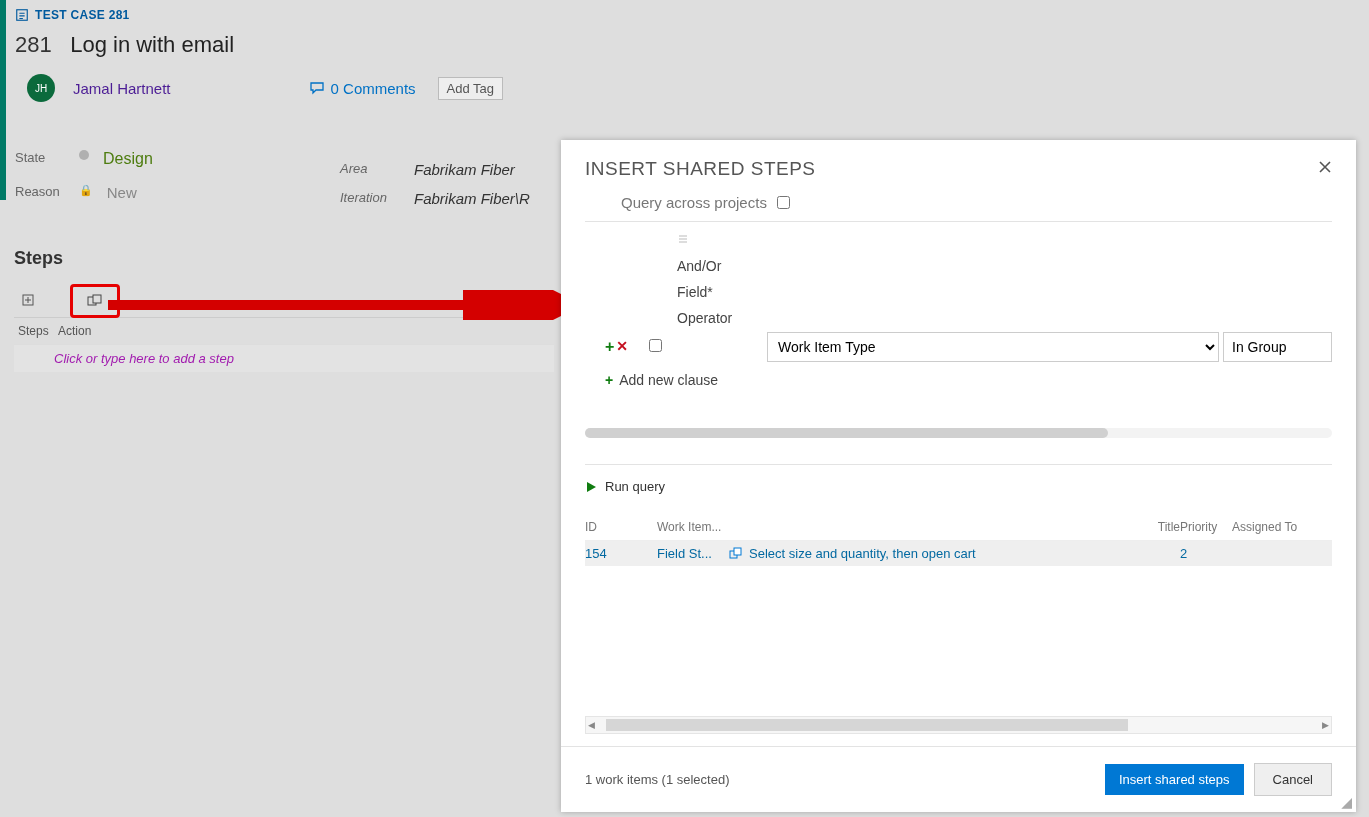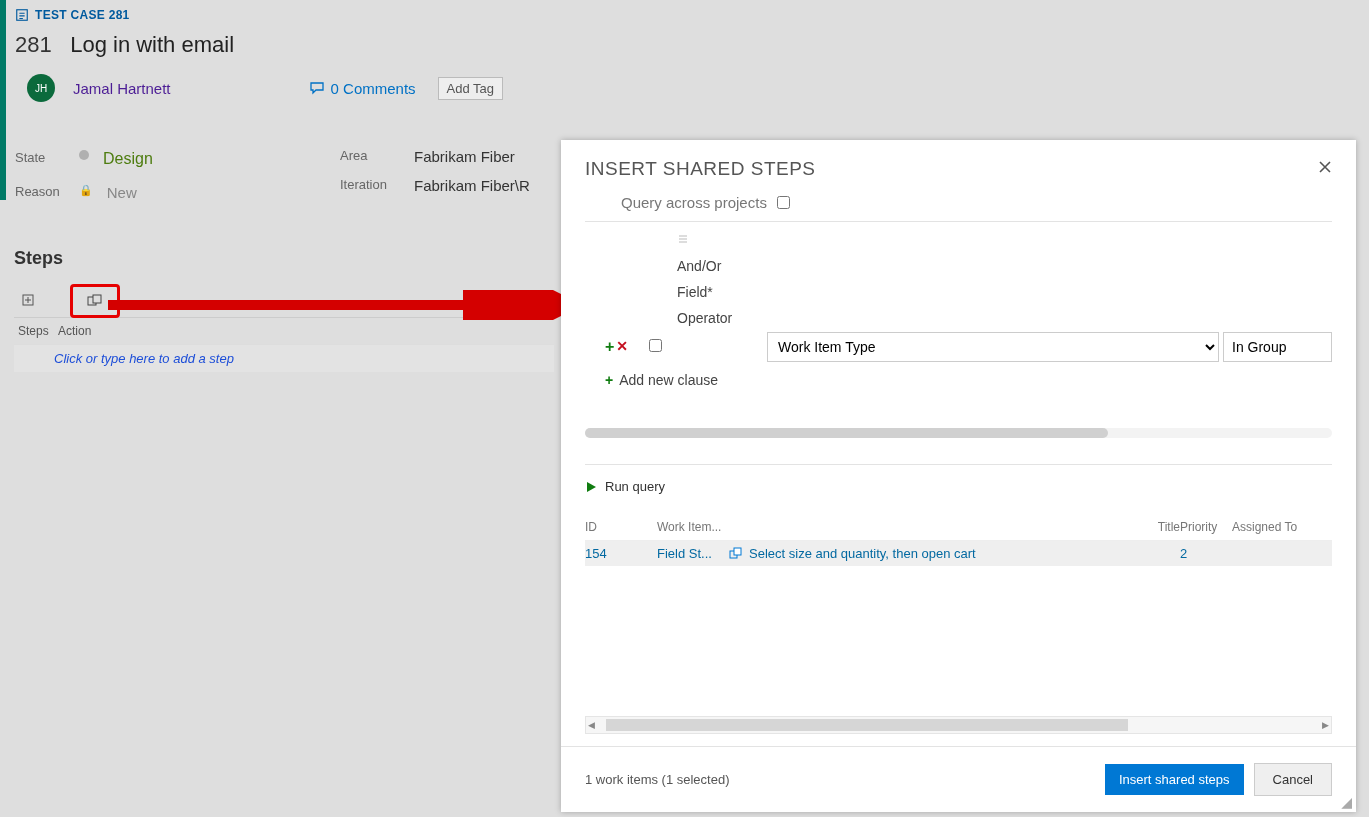--- a/index.html
+++ b/index.html
@@ -23,33 +23,33 @@
   .comments { margin-left: 120px; color:#0071c5; display:flex; align-items:center; gap:6px; font-size:15px; }
   .add-tag { border:1px solid #bbb; background:#eee; padding:3px 8px; font-size:13px; color:#555; margin-left:4px; }
 
   .fields-row { position:absolute; left:15px; top:150px; display:flex; gap:60px; width:540px; }
   .field { display:flex; gap:14px; font-size:14px; }
   .field-label { color:#666; font-size:13px; width:50px; }
   .state-dot { width:10px; height:10px; border-radius:50%; background:#b0b0b0; display:inline-block; }
   .state-val { font-size:16px; color:#4d7c0f; }
   .reason-val { color:#888; font-size:15px; }
 
-  .fields-row2 { position:absolute; left:340px; top:148px; }
+  .fields-row2 { position:absolute; left:340px; top:161px;font-style:italic; }
   .fields-row2 .field { margin-bottom:12px; }
   .area-val, .iter-val { font-size:15px; color:#333; }
 
   .steps-section { position:absolute; left:14px; top:248px; width:540px; }
   .steps-title { font-size:18px; color:#333; font-weight:600; }
   .steps-toolbar { margin-top:14px; border-bottom:1px solid #ccc; padding:6px 4px 6px 4px; display:flex; gap:10px; align-items:center; }
   .tb-btn { width:22px; height:22px; display:flex; align-items:center; justify-content:center; color:#555; }
   .highlight-box { border:3px solid #e60000; border-radius:4px; padding:3px 6px; position:absolute; left:56px; top:36px; width:50px; height:34px; display:flex; align-items:center; justify-content:center; }
   .steps-grid-header { display:flex; font-size:12px; color:#555; padding:6px 4px; border-bottom:1px solid #ddd; }
   .col-steps { width:40px; }
   .col-action { flex:1; }
-  .steps-grid-row { background:#e3e3e3; font-style:italic; color:#1d4ed8; padding:6px 40px; font-size:13px; }
+  .steps-grid-row { background:#e3e3e3; font-style:italic; color:#a21caf; padding:6px 40px; font-size:13px; }
 
   
   .arrow { position:absolute; left:108px; top:290px; width:470px; height:30px; pointer-events:none; }
 
   
   .dialog { position:absolute; left:561px; top:140px; width:795px; height:672px; background:#fff; box-shadow:0 0 6px rgba(0,0,0,0.25); display:flex; flex-direction:column; }
   .dlg-title-row { padding:18px 24px 10px 24px; display:flex; align-items:center; }
   .dlg-title { font-size:19px; color:#555; font-weight:400; letter-spacing:0.5px; flex:1; }
   .dlg-close { font-size:16px; color:#555; cursor:pointer; }
   .dlg-body { padding:0 24px; flex:1; overflow:hidden; }

